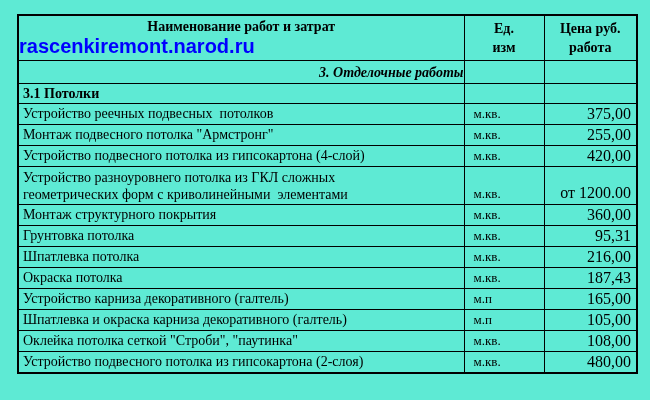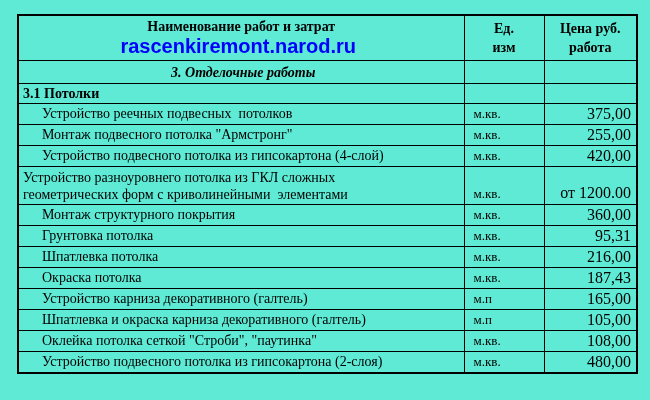--- a/index.html
+++ b/index.html
@@ -15,35 +15,35 @@
     border:2px solid var(--border,#000);
   }
   col.c1 { width:446px; } col.c2 { width:80px; } col.c3 { width:93px; }
   th, td {
     border:1px solid var(--border,#000);
     padding:0; margin:0; overflow:hidden;
     font-family:"Liberation Serif", serif; color:#000;
   }
   th { height:44px; vertical-align:middle; font-weight:bold; font-size:14px; text-align:center; }
   .h-title { padding-top:2px; line-height:17px; white-space:pre; }
-  .h-linkwrap { text-align:center; padding-right:6px; line-height:22px; }
+  .h-linkwrap { text-align:left; padding-right:6px; line-height:22px; }
   .h-link {
     font-family:"Liberation Sans", sans-serif; font-size:20px; font-weight:bold;
     color:var(--link,#0000ff); text-decoration:none; cursor:pointer; white-space:pre;
   }
   .h-sub { line-height:19px; }
   tr.section-row td { height:22px; }
-  tr.section-row td.c1 { text-align:center; font-weight:bold; font-style:italic; font-size:14px;margin-left:41px; }
+  tr.section-row td.c1 { text-align:right; font-weight:bold; font-style:italic; font-size:14px;margin-left:41px; }
   tr.subsection-row td { height:19px; }
   tr.subsection-row td.c1 { font-weight:bold; font-size:14px; padding-left:4px;margin-left:33px; }
   tr.single td { height:20px; vertical-align:middle; }
   tr.double td { height:35px; vertical-align:bottom; }
   td.c1 { padding-left:4px; font-size:14px; }
   td.c1 .nameline { line-height:17px; white-space:pre; }
-  tr.single td.c1 .nameline { line-height:20px;margin-left:19px; }
+  tr.single td.c1 .nameline { line-height:20px; }
   tr.double td.c1 { padding-bottom:1px; }
   td.c2 { padding-left:9px; font-size:13px; }
   tr.double td.c2 { padding-bottom:2px; }
   td.c3 { text-align:right; padding-right:5px; font-size:16px; }
   tr.double td.c3 { padding-bottom:2px; }
 </style>
 </head>
 <body>
 
 <div class="stage">

